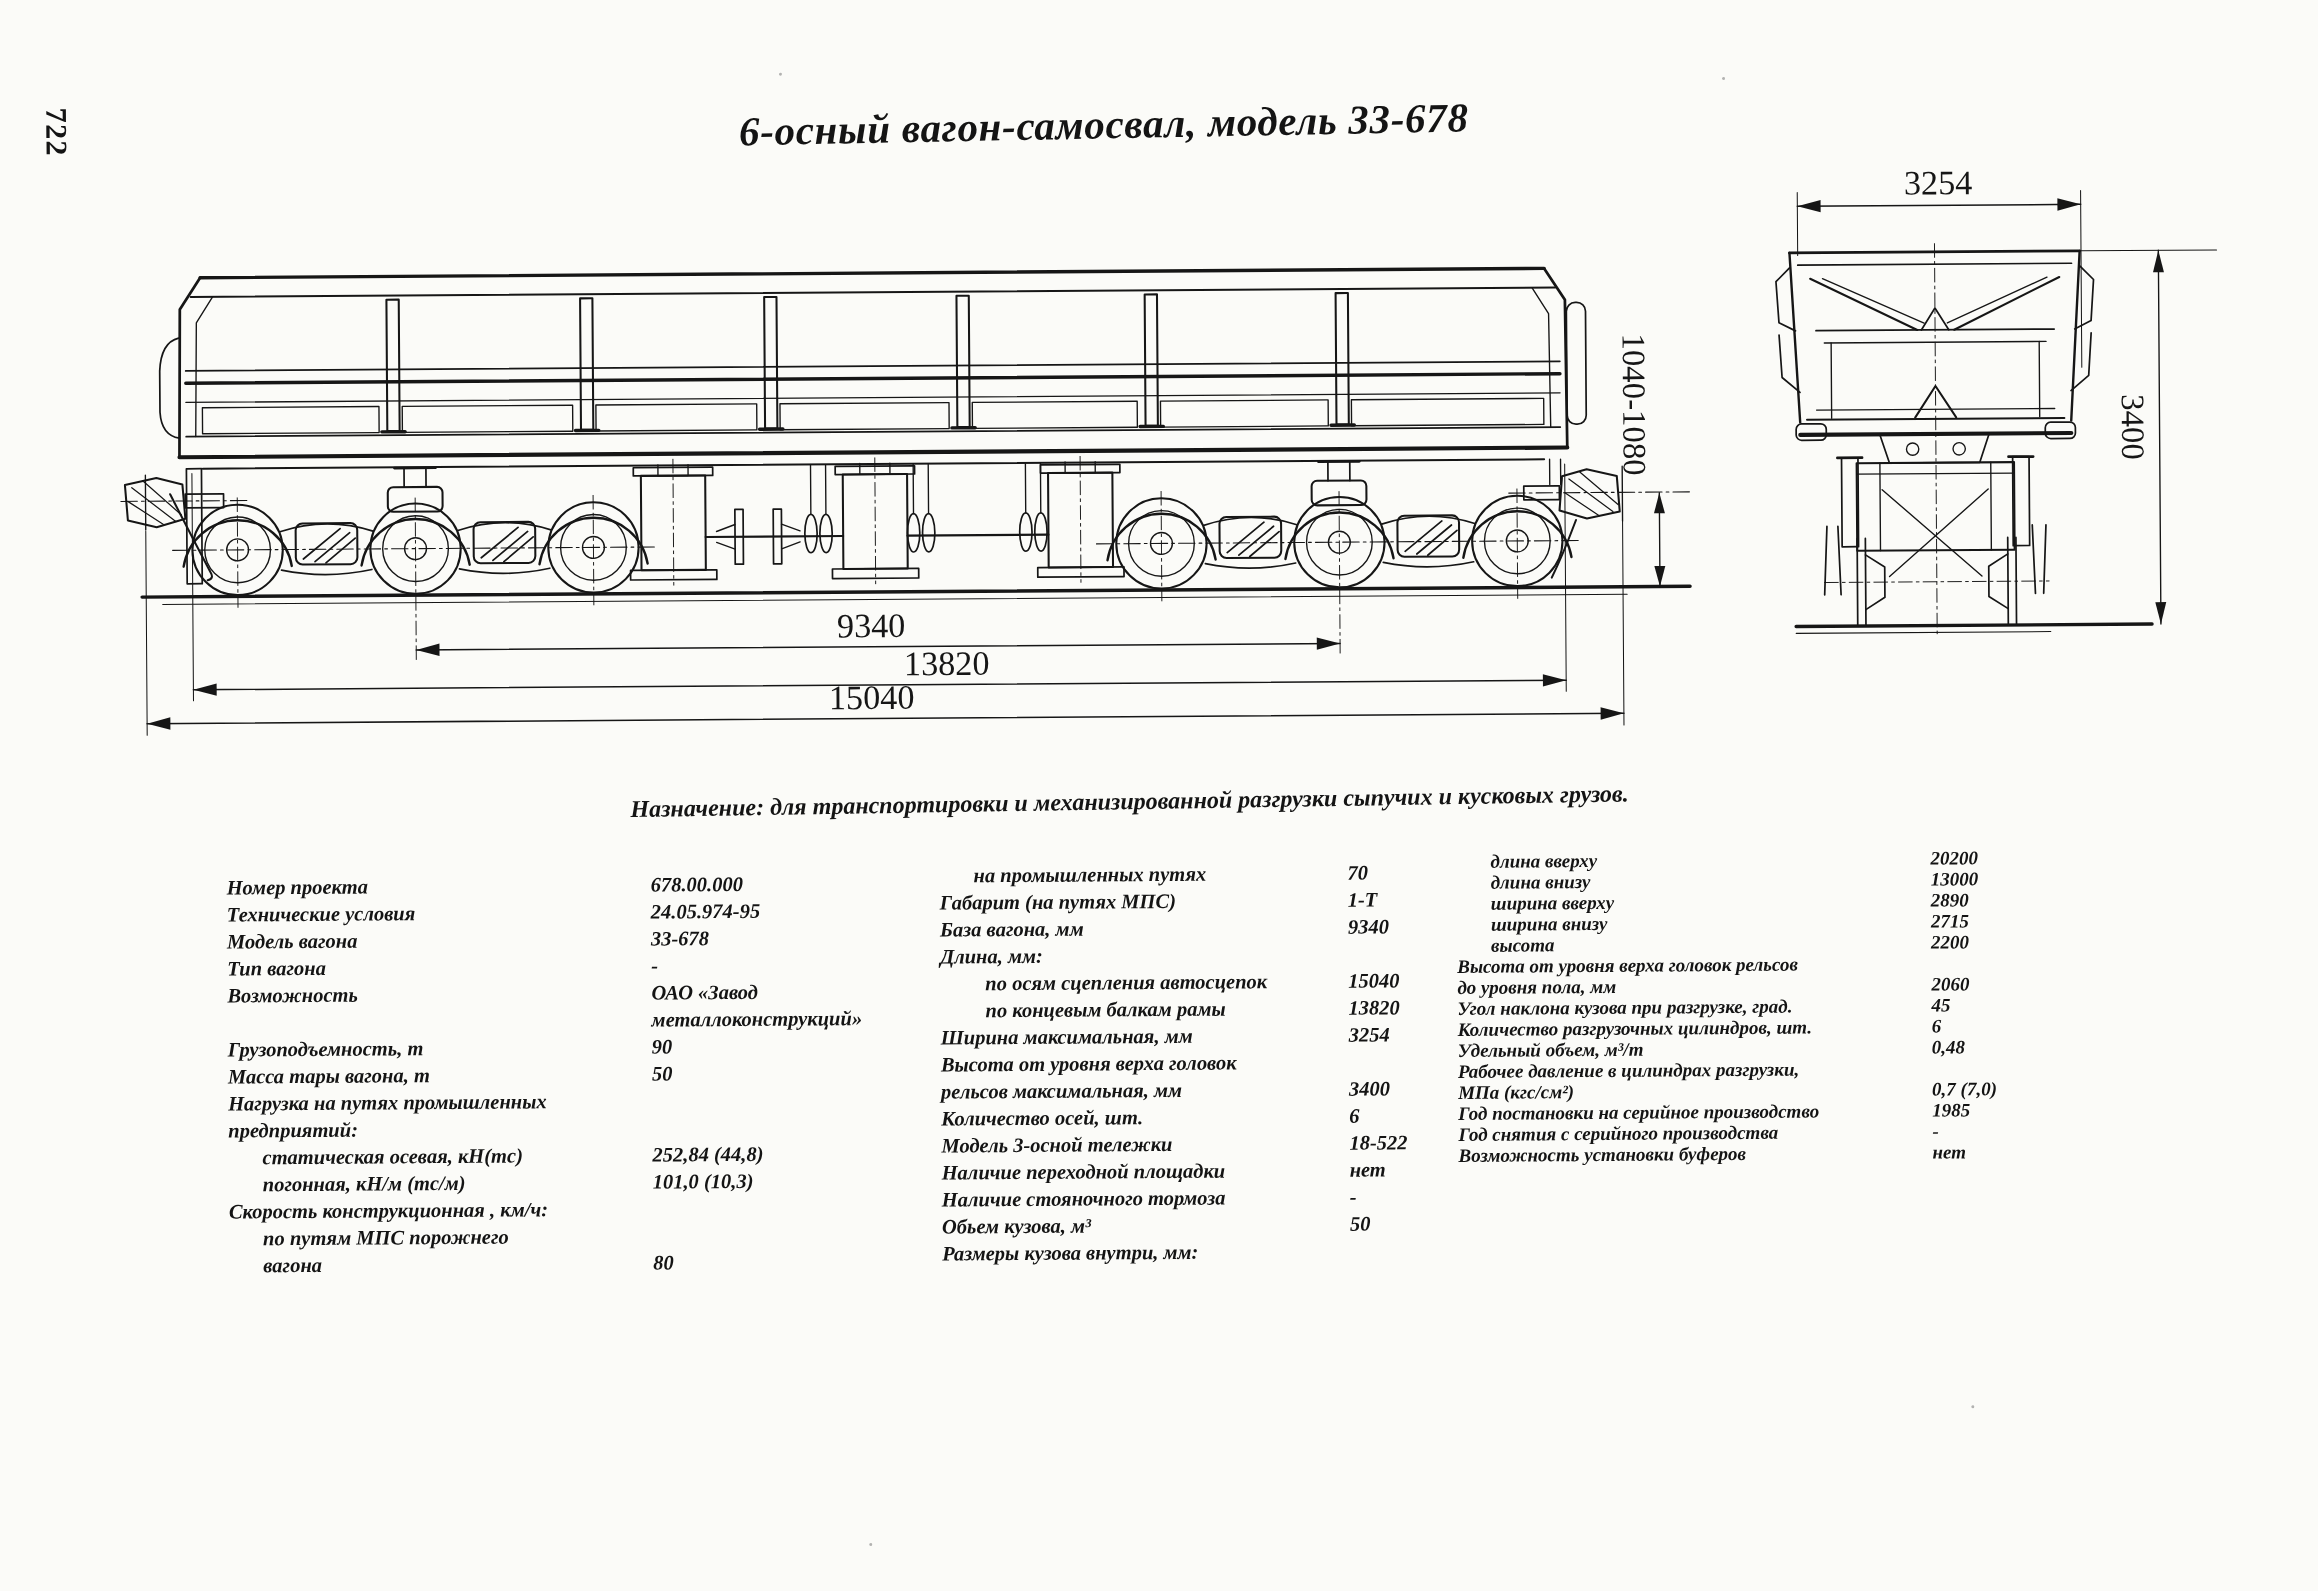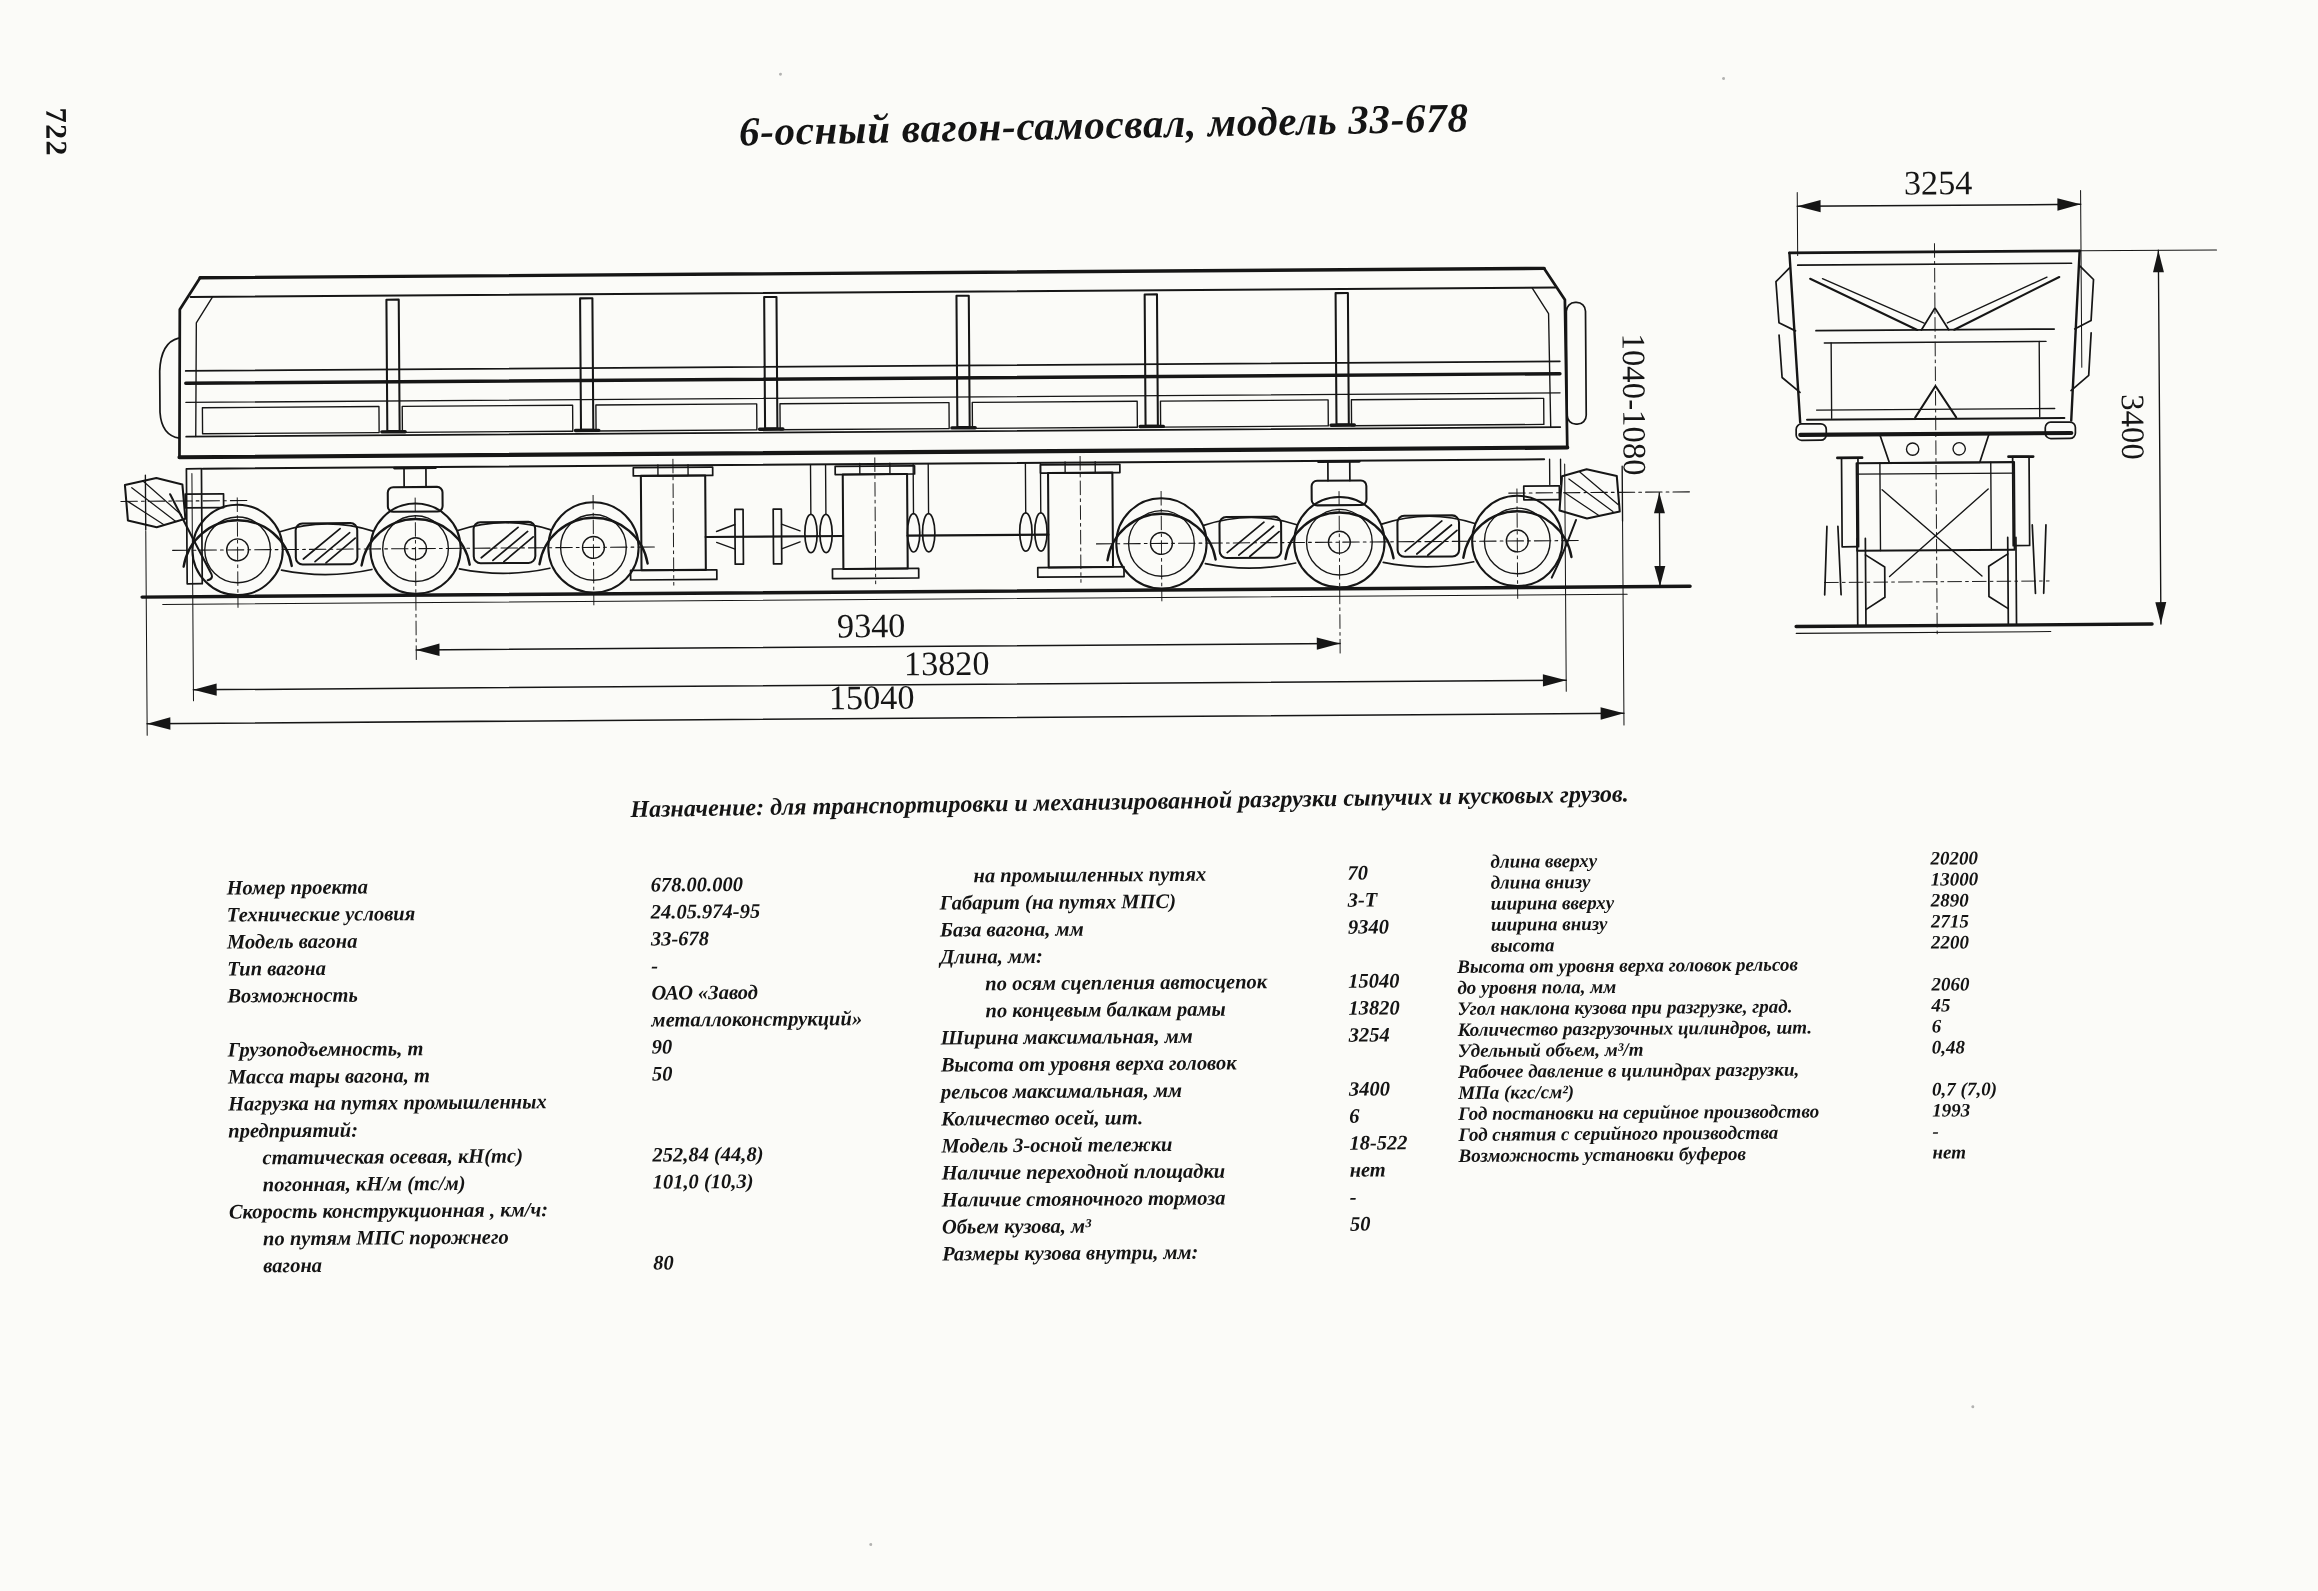--- a/index.html
+++ b/index.html
@@ -308,21 +308,21 @@
         <div class="spec-row"><span class="lbl ind0">Нагрузка на путях промышленных</span><span class="val"></span></div>
         <div class="spec-row"><span class="lbl ind0">предприятий:</span><span class="val"></span></div>
         <div class="spec-row"><span class="lbl ind1">статическая осевая, кН(тс)</span><span class="val">252,84 (44,8)</span></div>
         <div class="spec-row"><span class="lbl ind1">погонная, кН/м (тс/м)</span><span class="val">101,0 (10,3)</span></div>
         <div class="spec-row"><span class="lbl ind0">Скорость конструкционная , км/ч:</span><span class="val"></span></div>
         <div class="spec-row"><span class="lbl ind1">по путям МПС порожнего</span><span class="val"></span></div>
         <div class="spec-row"><span class="lbl ind1">вагона</span><span class="val">80</span></div>
       </div>
   <div id="col2" class="spec-col">
         <div class="spec-row"><span class="lbl ind1">на промышленных путях</span><span class="val">70</span></div>
-        <div class="spec-row"><span class="lbl ind0">Габарит (на путях МПС)</span><span class="val">3-Т</span></div>
+        <div class="spec-row"><span class="lbl ind0">Габарит (на путях МПС)</span><span class="val">1-Т</span></div>
         <div class="spec-row"><span class="lbl ind0">База вагона, мм</span><span class="val">9340</span></div>
         <div class="spec-row"><span class="lbl ind0">Длина, мм:</span><span class="val"></span></div>
         <div class="spec-row"><span class="lbl ind2">по осям сцепления автосцепок</span><span class="val">15040</span></div>
         <div class="spec-row"><span class="lbl ind2">по концевым балкам рамы</span><span class="val">13820</span></div>
         <div class="spec-row"><span class="lbl ind0">Ширина максимальная, мм</span><span class="val">3254</span></div>
         <div class="spec-row"><span class="lbl ind0">Высота от уровня верха головок</span><span class="val"></span></div>
         <div class="spec-row"><span class="lbl ind0">рельсов максимальная, мм</span><span class="val">3400</span></div>
         <div class="spec-row"><span class="lbl ind0">Количество осей, шт.</span><span class="val">6</span></div>
         <div class="spec-row"><span class="lbl ind0">Модель 3-осной тележки</span><span class="val">18-522</span></div>
         <div class="spec-row"><span class="lbl ind0">Наличие переходной площадки</span><span class="val">нет</span></div>
@@ -336,21 +336,21 @@
         <div class="spec-row"><span class="lbl ind1">ширина вверху</span><span class="val">2890</span></div>
         <div class="spec-row"><span class="lbl ind1">ширина внизу</span><span class="val">2715</span></div>
         <div class="spec-row"><span class="lbl ind1">высота</span><span class="val">2200</span></div>
         <div class="spec-row"><span class="lbl ind0">Высота от уровня верха головок рельсов</span><span class="val"></span></div>
         <div class="spec-row"><span class="lbl ind0">до уровня пола, мм</span><span class="val">2060</span></div>
         <div class="spec-row"><span class="lbl ind0">Угол наклона кузова при разгрузке, град.</span><span class="val">45</span></div>
         <div class="spec-row"><span class="lbl ind0">Количество разгрузочных цилиндров, шт.</span><span class="val">6</span></div>
         <div class="spec-row"><span class="lbl ind0">Удельный объем, м³/т</span><span class="val">0,48</span></div>
         <div class="spec-row"><span class="lbl ind0">Рабочее давление в цилиндрах разгрузки,</span><span class="val"></span></div>
         <div class="spec-row"><span class="lbl ind0">МПа (кгс/см²)</span><span class="val">0,7 (7,0)</span></div>
-        <div class="spec-row"><span class="lbl ind0">Год постановки на серийное производство</span><span class="val">1993</span></div>
+        <div class="spec-row"><span class="lbl ind0">Год постановки на серийное производство</span><span class="val">1985</span></div>
         <div class="spec-row"><span class="lbl ind0">Год снятия с серийного производства</span><span class="val">-</span></div>
         <div class="spec-row"><span class="lbl ind0">Возможность установки буферов</span><span class="val">нет</span></div>
       </div>
 
   <div class="speck" style="left:784px;top:70px;"></div>
   <div class="speck" style="left:1727px;top:81px;"></div>
   <div class="speck" style="left:1967px;top:1411px;"></div>
   <div class="speck" style="left:864px;top:1541px;"></div>
 
 </div>

